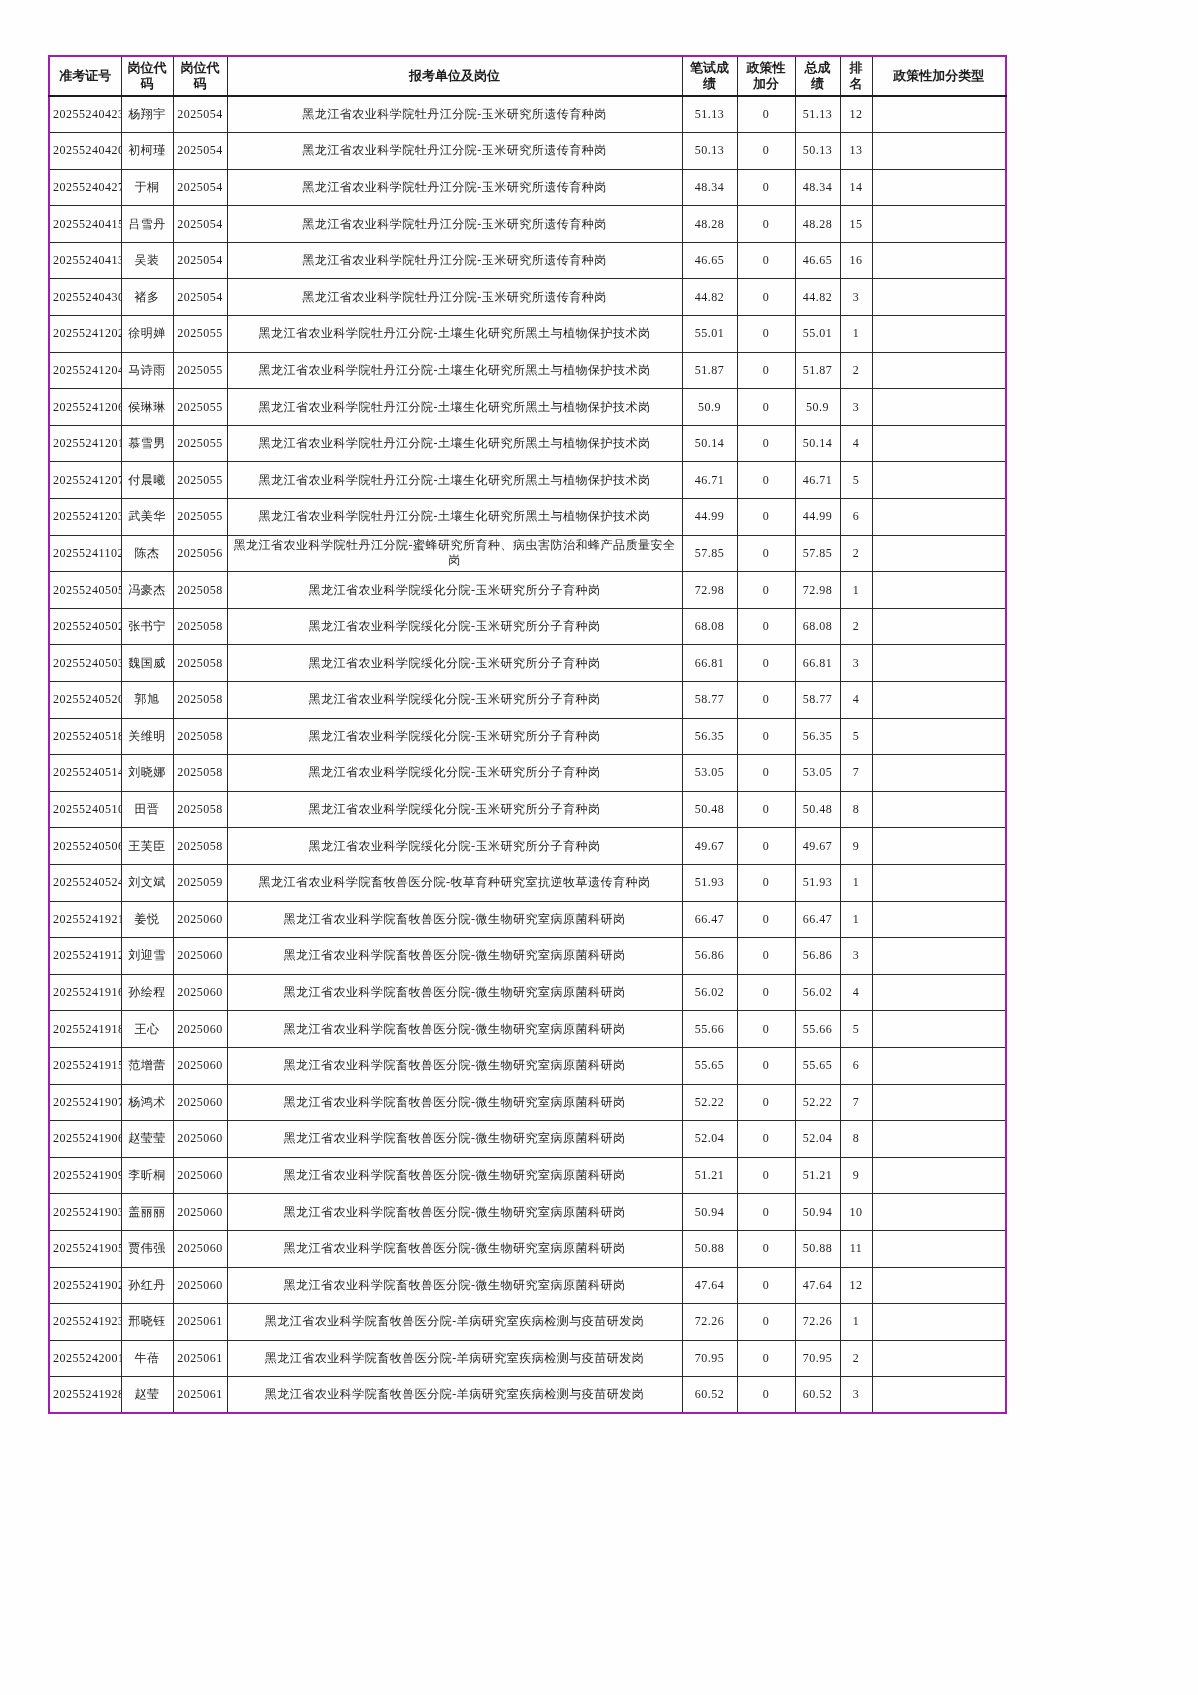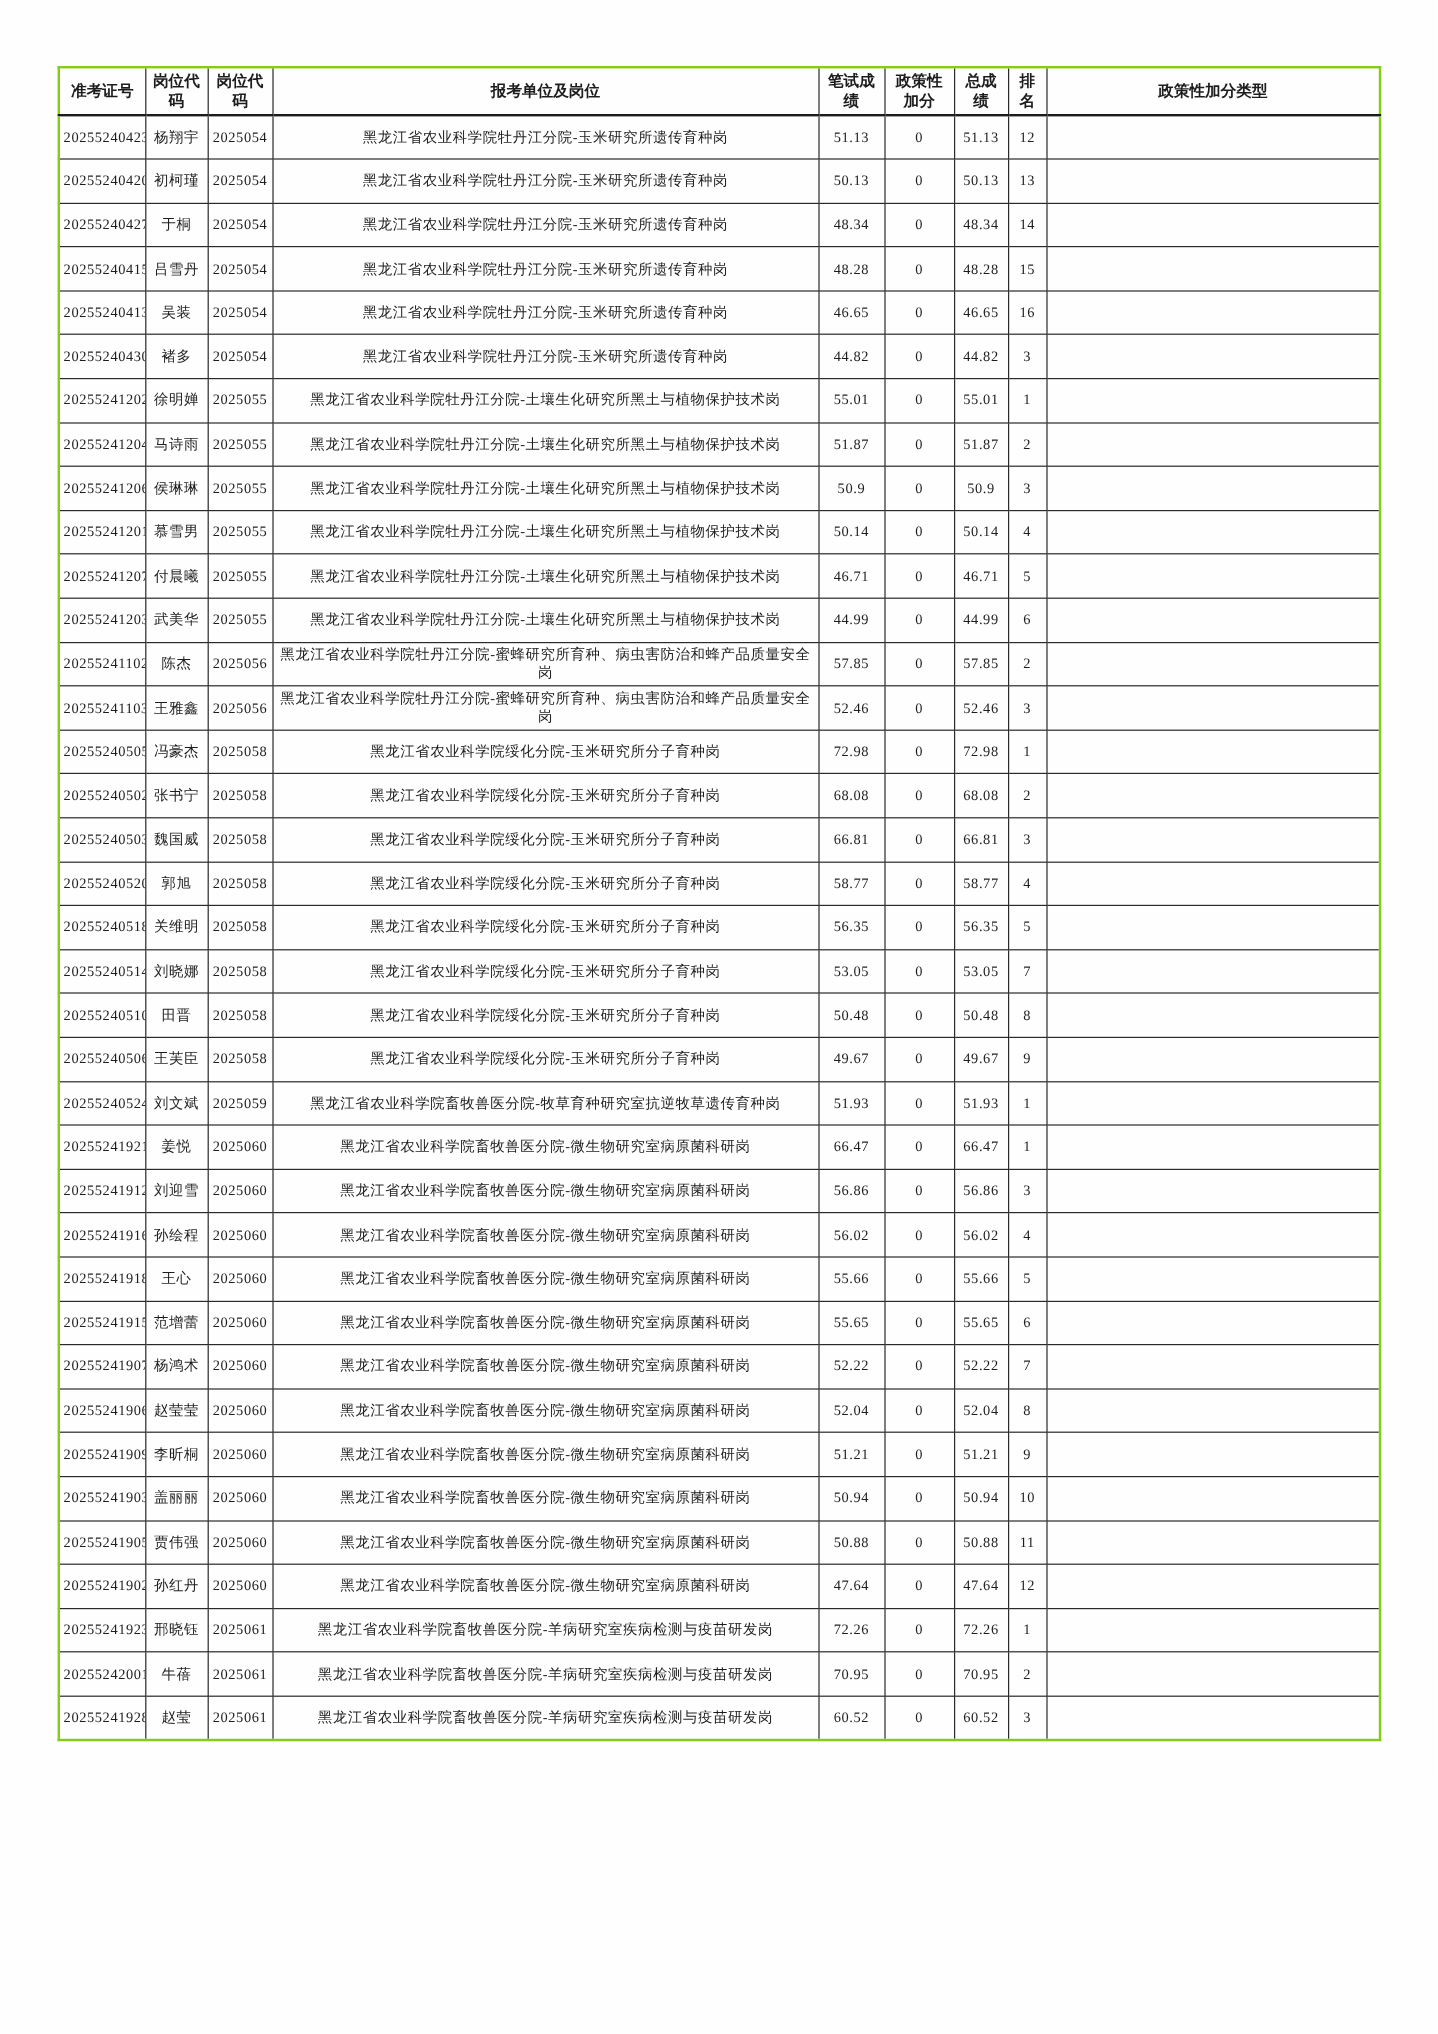--- a/index.html
+++ b/index.html
@@ -15,24 +15,24 @@
     width: 1198px;
     height: 1695px;
     background: #fefefe;
     margin: 0 auto;
     overflow: hidden;
   }
   table.results {
     position: absolute;
     left: 48px;
     top: 55px;
-    width: 1103px;
+    width: 959px;
     border-collapse: collapse;
     table-layout: fixed;
-    border: 2px solid #84cc16;
+    border: 2px solid #a21caf;
   }
   table.results th, table.results td {
     border: 1px solid #2a2a2a;
     text-align: center;
     vertical-align: middle;
     padding: 1px 3px;
     font-size: 12px;
     line-height: 1.25;
     overflow: hidden;
   }
@@ -236,31 +236,20 @@
           <td>陈杰</td>
           <td>2025056</td>
           <td>黑龙江省农业科学院牡丹江分院-蜜蜂研究所育种、病虫害防治和蜂产品质量安全岗</td>
           <td>57.85</td>
           <td>0</td>
           <td>57.85</td>
           <td>2</td>
           <td></td>
         </tr>
         <tr>
-          <td>20255241103</td>
-          <td>王雅鑫</td>
-          <td>2025056</td>
-          <td>黑龙江省农业科学院牡丹江分院-蜜蜂研究所育种、病虫害防治和蜂产品质量安全岗</td>
-          <td>52.46</td>
-          <td>0</td>
-          <td>52.46</td>
-          <td>3</td>
-          <td></td>
-        </tr>
-        <tr>
           <td>20255240505</td>
           <td>冯豪杰</td>
           <td>2025058</td>
           <td>黑龙江省农业科学院绥化分院-玉米研究所分子育种岗</td>
           <td>72.98</td>
           <td>0</td>
           <td>72.98</td>
           <td>1</td>
           <td></td>
         </tr>

